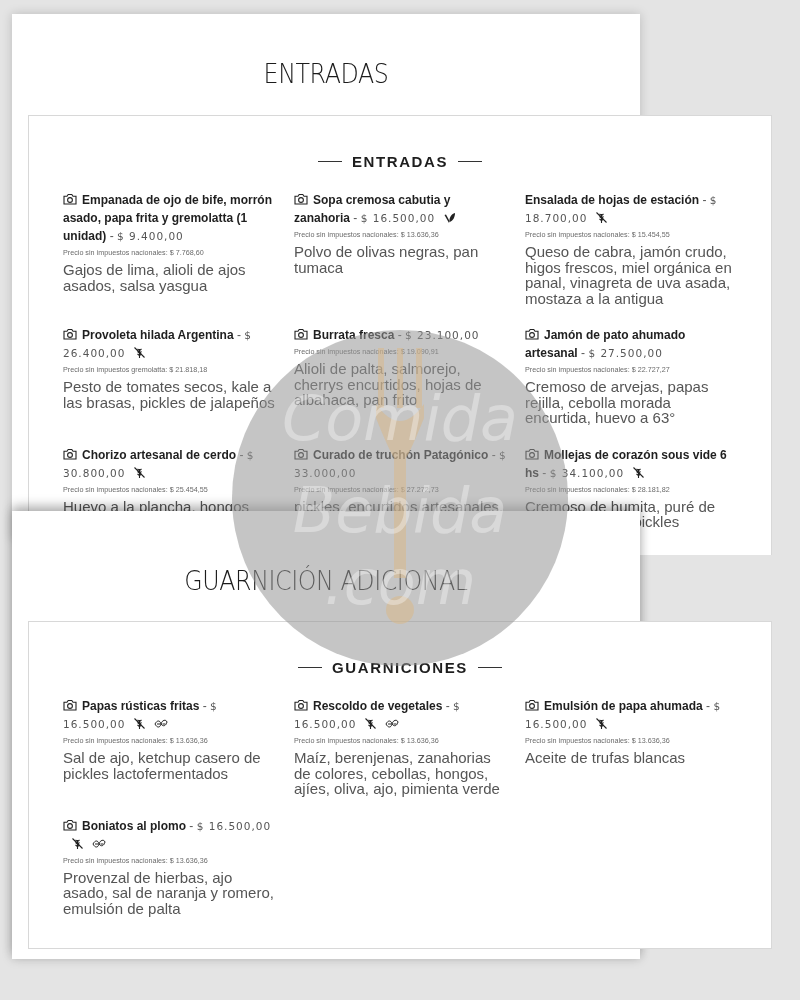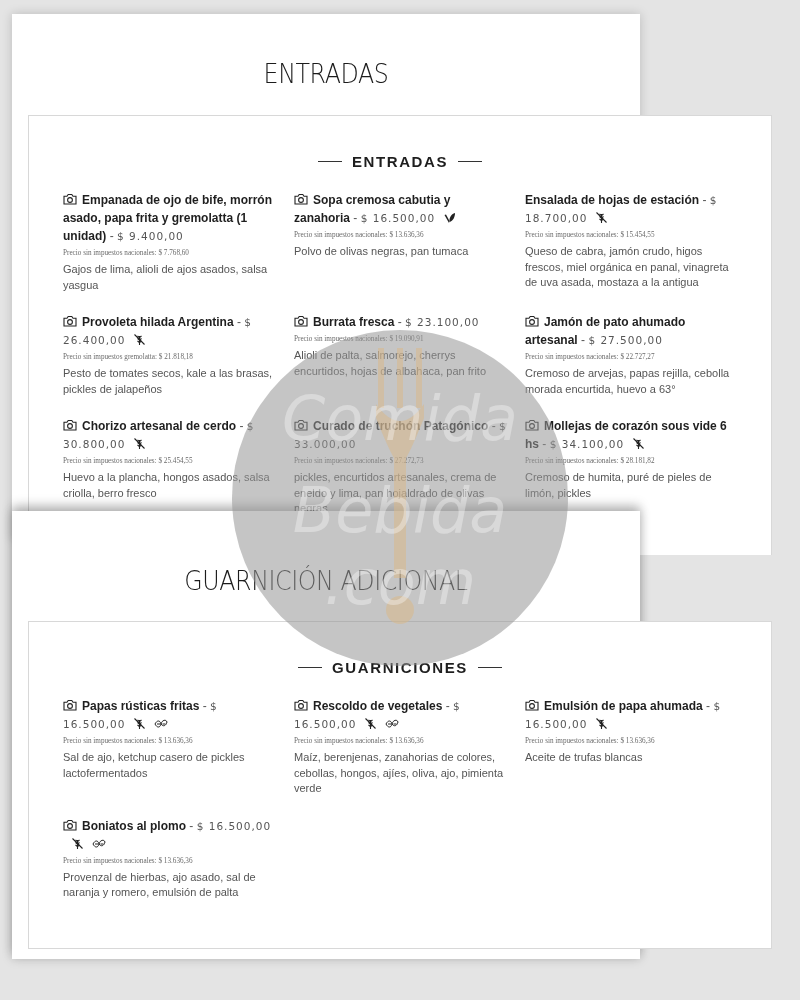--- a/index.html
+++ b/index.html
@@ -84,24 +84,23 @@
     display: inline-block;
     width: 13px; height: 13px;
     vertical-align: -2px;
     margin-left: 8px;
   }
   .no-tax {
     font-size: 7.2px;
     color: #6a6a6a;
     margin-top: 3px;
     line-height: 10px;
-    font-family: Liberation Serif, serif;
   }
   .desc {
-    font-size: 11px;
+    font-size: 15px;
     color: #555;
     line-height: 15.5px;
     margin-top: 4px;
   }
   .watermark {
     position: absolute;
     left: 232px; top: 330px;
     width: 336px; height: 336px;
     border-radius: 50%;
     background: rgba(150,150,150,0.55);

